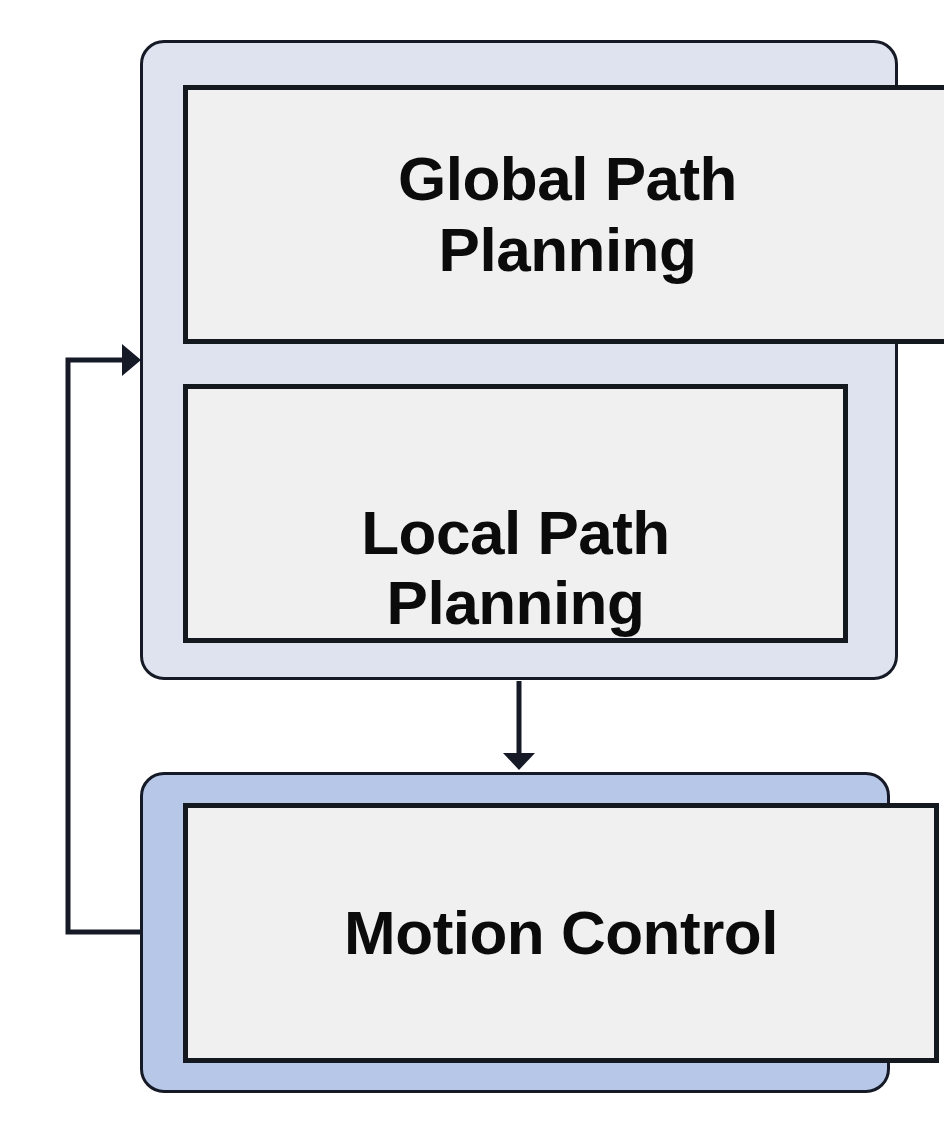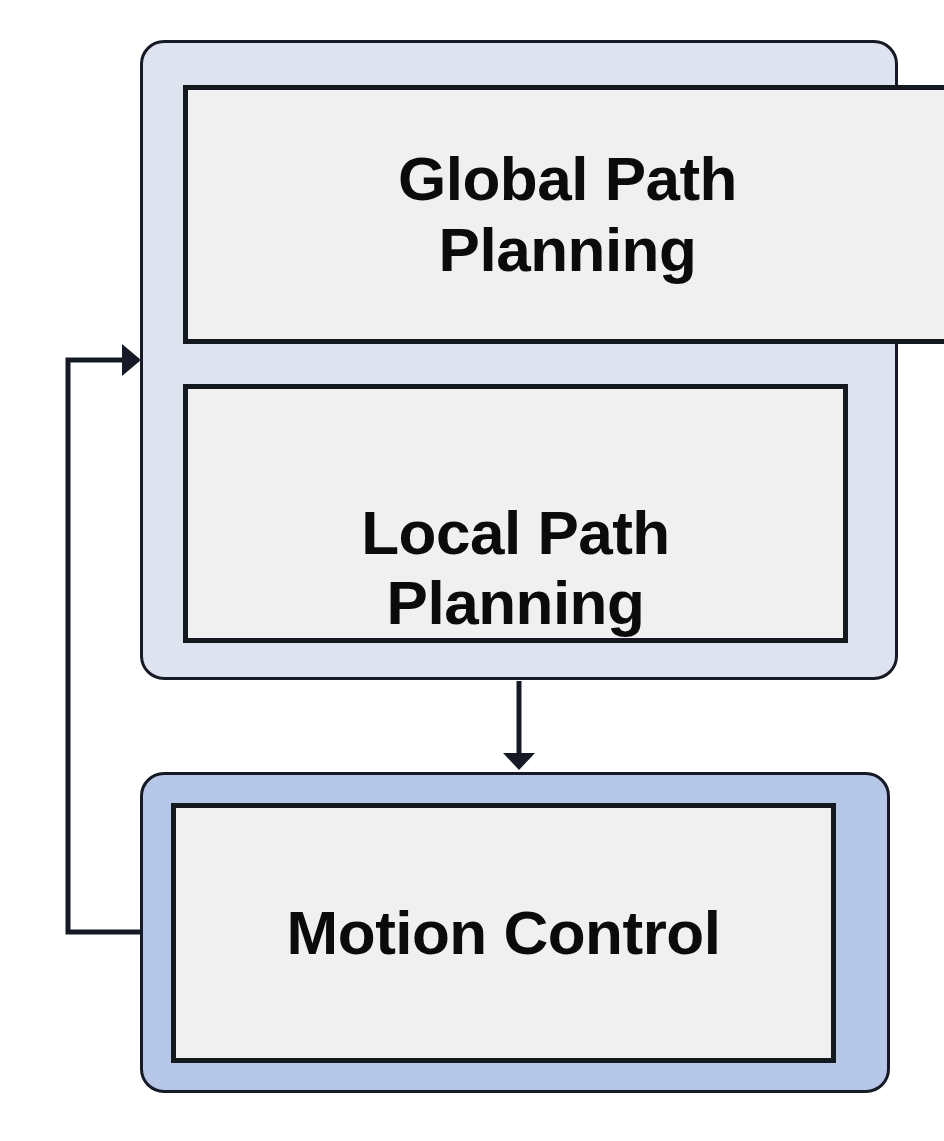--- a/index.html
+++ b/index.html
@@ -14,21 +14,21 @@
 
   .node{position:absolute;box-sizing:border-box;
         border:5px solid #14181f;background:#f0f0f0;
         display:flex;align-items:center;justify-content:center;
         text-align:center;}
   .node-label{color:#0b0b0b;font-weight:bold;line-height:1.13;
               letter-spacing:-0.5px;white-space:pre-line;}
 
   #node-global{left:40px;top:42px;width:769px;height:259px;}
   #node-local{left:40px;top:341px;width:665px;height:259px;align-items:flex-end;}
-  #node-motion{left:28px;top:28px;width:665px;height:260px;text-align:right;}
+  #node-motion{left:40px;top:28px;width:756px;height:260px;text-align:right;}
 
   #node-global .node-label,
   #node-local .node-label{font-size:62px;}
   #node-motion .node-label{font-size:62px;}
 
   svg#connectors{position:absolute;left:0;top:0;width:944px;height:1141px;
                  overflow:visible;pointer-events:none;}
 </style>
 </head>
 <body>

